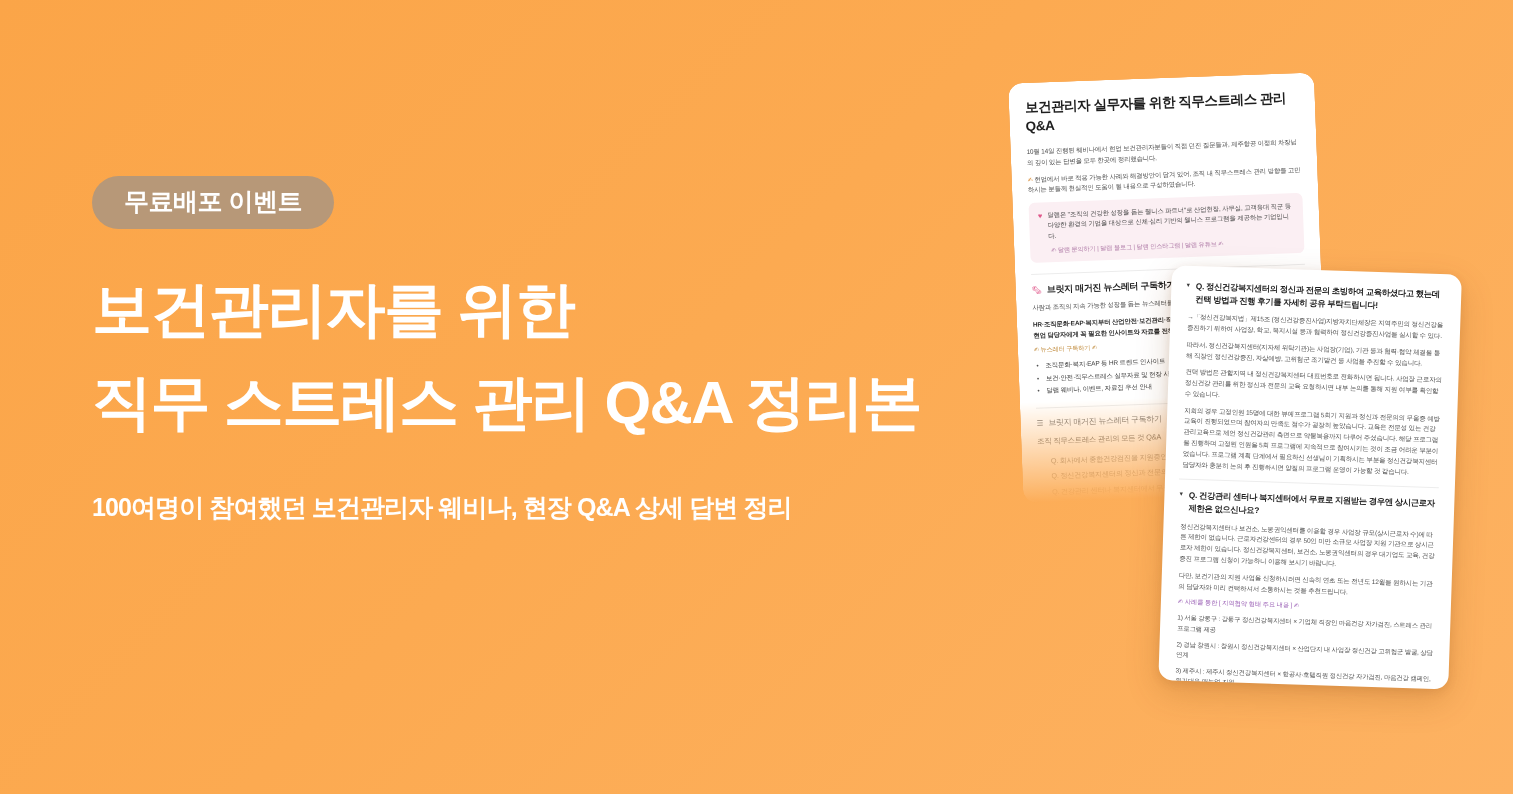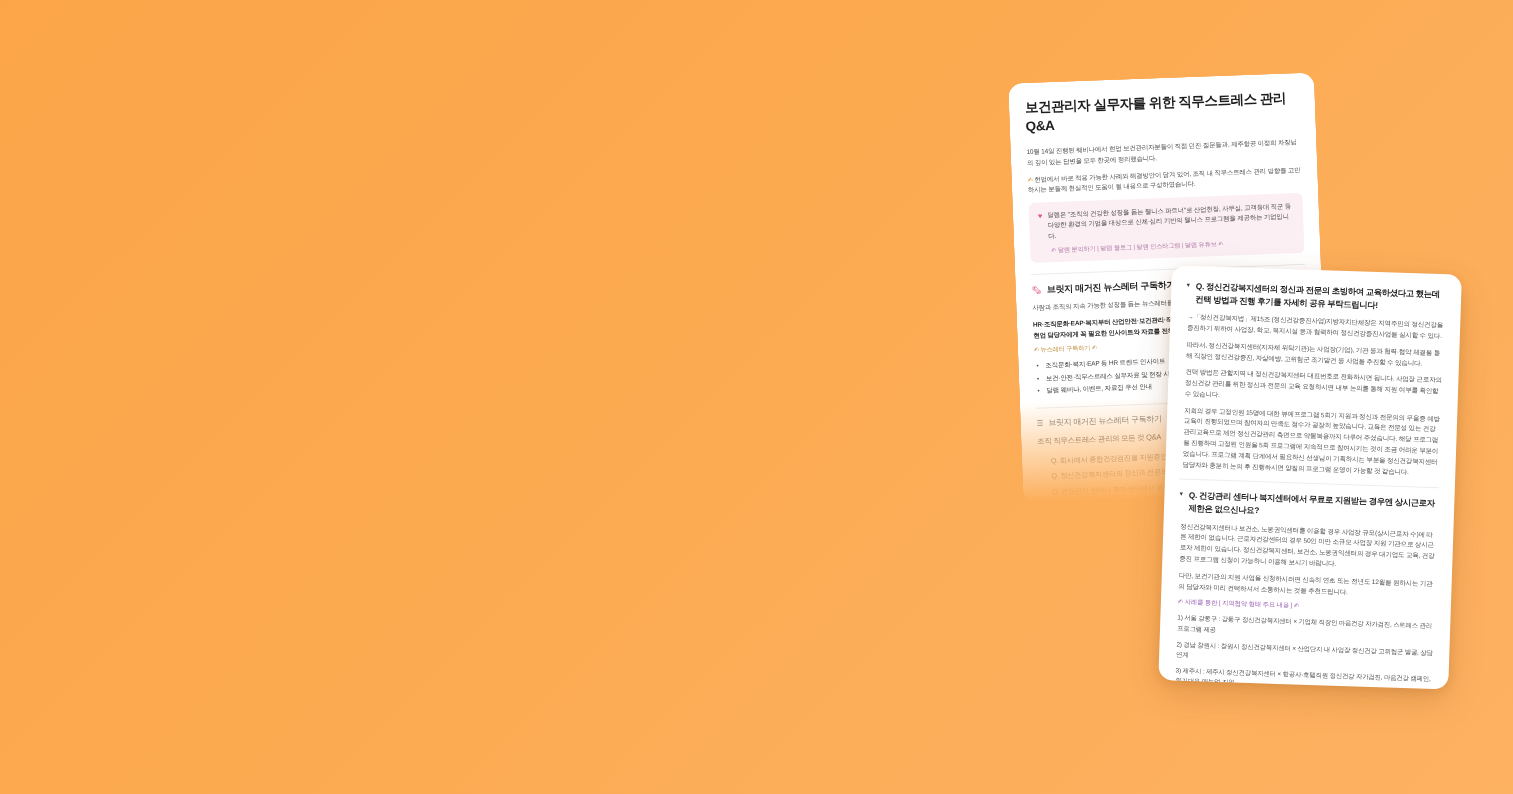--- a/index.html
+++ b/index.html
@@ -282,20 +282,31 @@
     letter-spacing: -0.18px;
     color: #4d4d4d;
     margin-bottom: 5px;
   }
 </style>
 </head>
 <body>
 
 <div id="stage">
 
+  <div id="hero">
+
+    <div id="badge">무료배포 이벤트</div>
+
+    <h1 id="headline">
+      <span class="line1">보건관리자를 위한</span>
+      <span class="line2">직무 스트레스 관리 Q&amp;A 정리본</span>
+    </h1>
+
+    <p id="subhead">100여명이 참여했던 보건관리자 웨비나, 현장 Q&amp;A 상세 답변 정리</p>
+  </div>
 
   <div id="cards">
 
     <div id="card-one" class="doc-card">
 
       <div class="c1-title">보건관리자 실무자를 위한 직무스트레스 관리 Q&amp;A</div>
 
       <p class="c1-para">10월 14일 진행된 웨비나에서 현업 보건관리자분들이 직접 던진 질문들과, 제주항공 이정희 차장님의 깊이 있는 답변을 모두 한곳에 정리했습니다.</p>
 
       <p class="c1-para accent">

